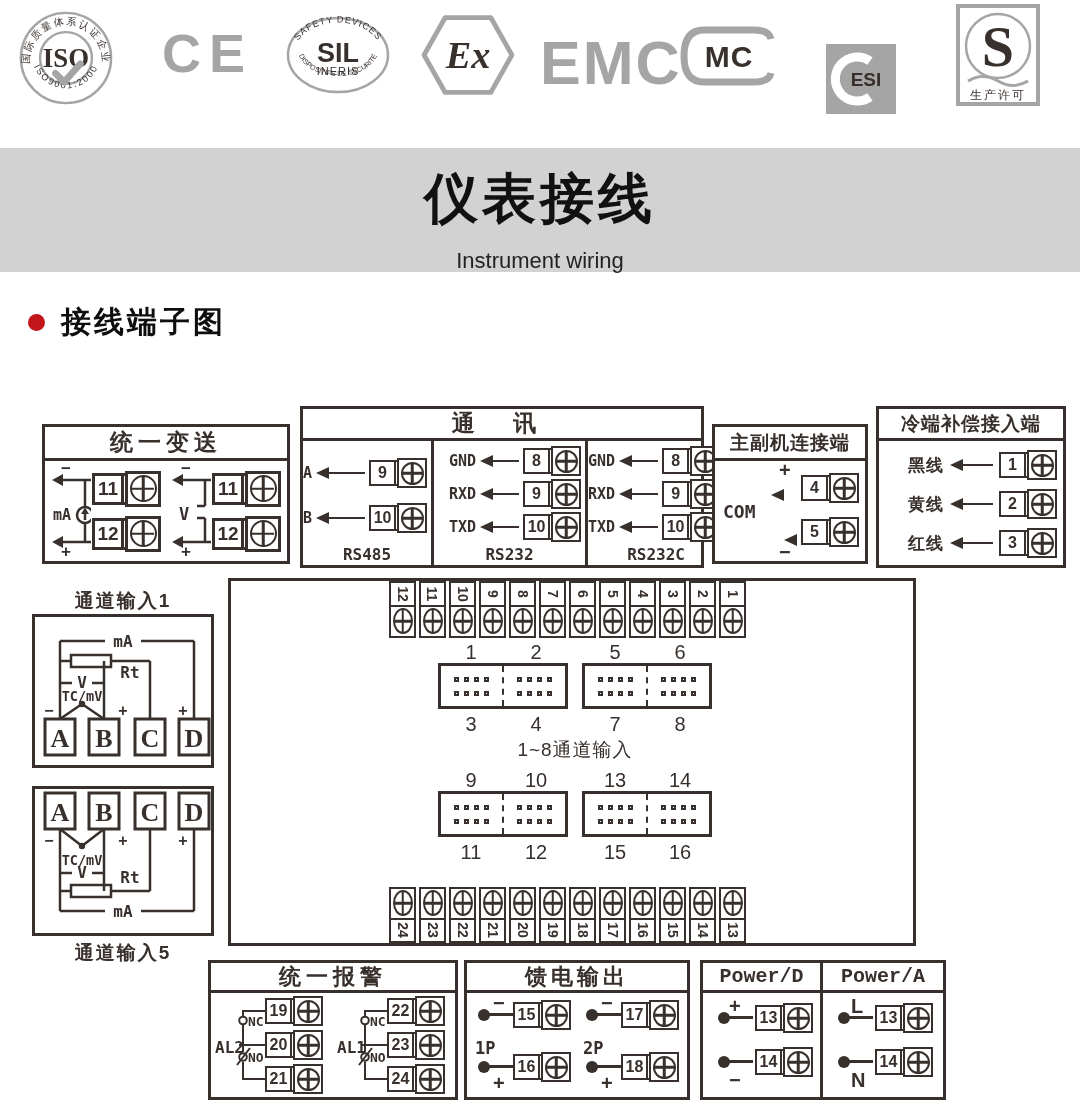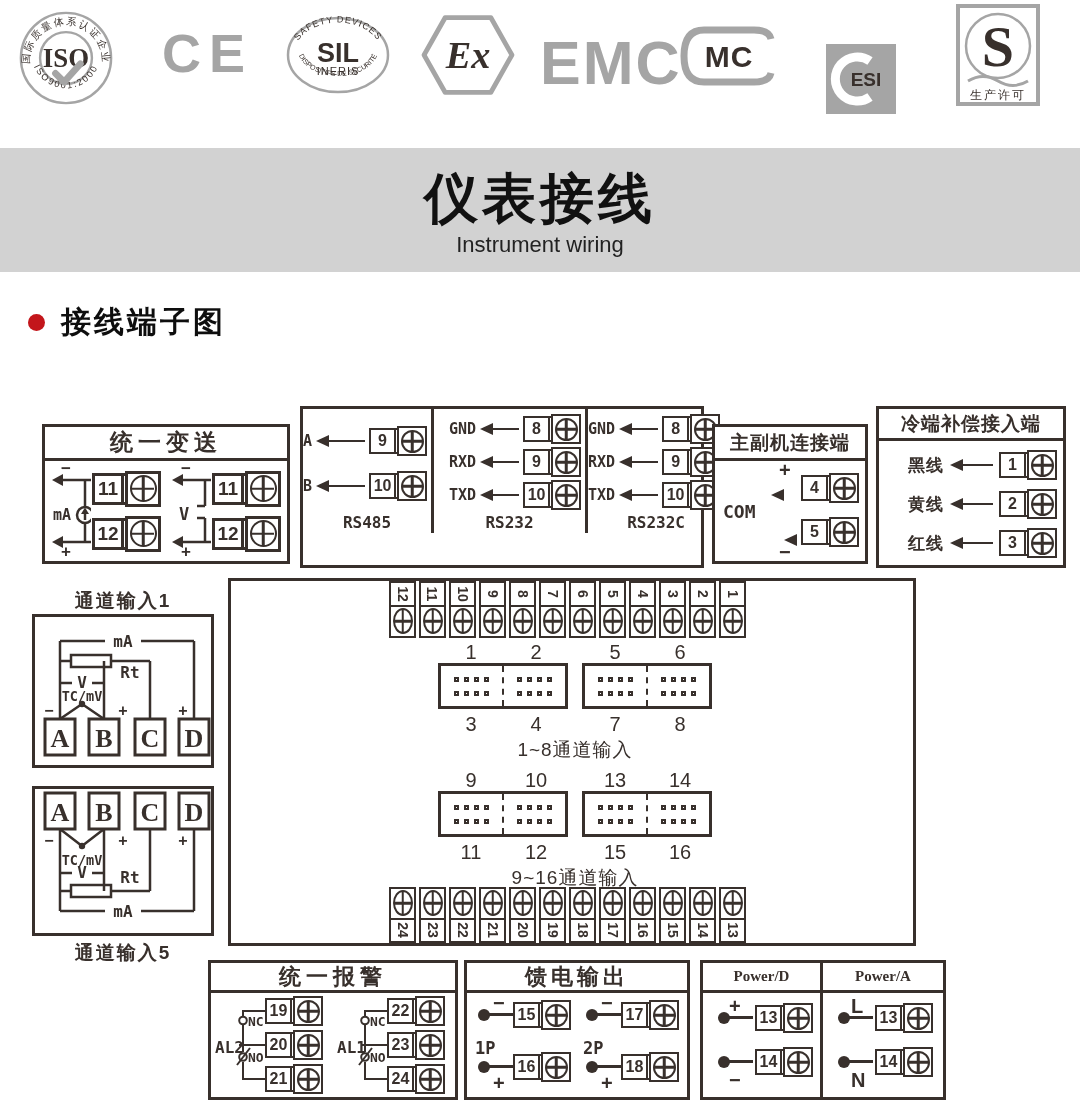--- a/index.html
+++ b/index.html
@@ -11,21 +11,21 @@
   .abs{position:absolute;}
 
   
   .logo{position:absolute;color:var(--gray);}
   .logo svg{display:block;}
   .txtlogo{font-weight:700;color:var(--gray);}
 
   
   .banner{position:absolute;left:0;top:148px;width:1080px;height:124px;background:#d2d2d2;
           display:flex;flex-direction:column;align-items:center;justify-content:center;}
-  .banner h1{margin:0;font-size:54px;font-weight:700;letter-spacing:4px;color:#111;}
+  .banner h1{margin:16px;font-size:54px;font-weight:700;letter-spacing:4px;color:#111;}
   .banner p{margin:-4px 0 0 0;font-size:22px;color:#222;}
   .sechead{position:absolute;left:28px;top:302px;display:flex;align-items:center;}
   .sechead .dot{width:17px;height:17px;border-radius:50%;background:#c3161b;margin-right:16px;}
   .sechead h2{margin:0;font-size:30px;font-weight:600;letter-spacing:3px;color:#0e0e0e;}
 
   
   .panel{position:absolute;border:3px solid var(--ink);background:#fff;}
   .ptitle{display:flex;align-items:center;justify-content:center;border-bottom:3px solid var(--ink);
           font-weight:700;background:#fff;}
 
@@ -114,21 +114,21 @@
   .fgrp{position:absolute;top:3px;width:102px;height:100px;}
   .gname{position:absolute;left:0;top:42px;font-size:17px;}
   .fgrp .hterm{position:absolute;left:38px;}
 
   
   .pwbody{position:relative;height:calc(100% - 6px);}
   .pcol{position:absolute;top:0;height:134px;width:120px;}
   .pcol.c1{left:0;border-right:3px solid var(--ink);}
   .pcol.c2{left:120px;width:120px;}
   .phead{height:30px;border-bottom:3px solid var(--ink);display:flex;align-items:center;justify-content:center;
-         font-family:Liberation Serif, serif;font-weight:700;font-size:15px;}
+         font-family:Liberation Mono, monospace;font-weight:700;font-size:20px;}
   .pcol .hterm{position:absolute;left:52px;}
 
   .chlab{position:absolute;width:182px;text-align:center;font-weight:700;font-size:19px;letter-spacing:2px;}
   .chsvg{display:block;margin:0 auto;}
   svg text{fill:var(--ink);}
   svg .mono{font-family:"DejaVu Sans Mono","Liberation Mono",monospace;font-weight:700;}
   svg .serif{font-family:"Liberation Serif","DejaVu Serif",serif;font-weight:700;}
 </style>
 </head>
 <body>
@@ -270,20 +270,21 @@
             <span class="screw md">
               <i></i>
             </span>
           </span>
       </div>
     </div>
   </div>
 </div>
 
 <div class="panel" style="left:300px;top:406px;width:404px;height:162px;">
+  <div class="ptitle" style="height:32px;font-size:23px;letter-spacing:16px;">通 讯</div>
   <div class="cbody">
     <div class="ccol c485">
       <div class="crow">
           <span class="sig">A</span>
           <span class="arr a36"></span>
           <span class="hterm sm">
             <b class="tnum">9</b>
             <i class="tsep"></i>
             <span class="screw sm">
               <i></i>
@@ -733,21 +734,20 @@
             <i class="pin"></i>
             <i class="pin"></i>
             <i class="pin"></i>
           </div>
         </div>
     </div>
     <span class="clab b" style="left:13px;">11</span>
     <span class="clab b" style="left:78px;">12</span>
     <span class="clab b" style="left:157px;">15</span>
     <span class="clab b" style="left:222px;">16</span>
-    <div class="ccap">9~16通道输入</div>
   </div>
 
   <div class="vstrip bottom">
     <span class="vterm up">
         <span class="screw vs">
           <i></i>
         </span>
         <b class="vnum">
           <u>24</u>
         </b>

